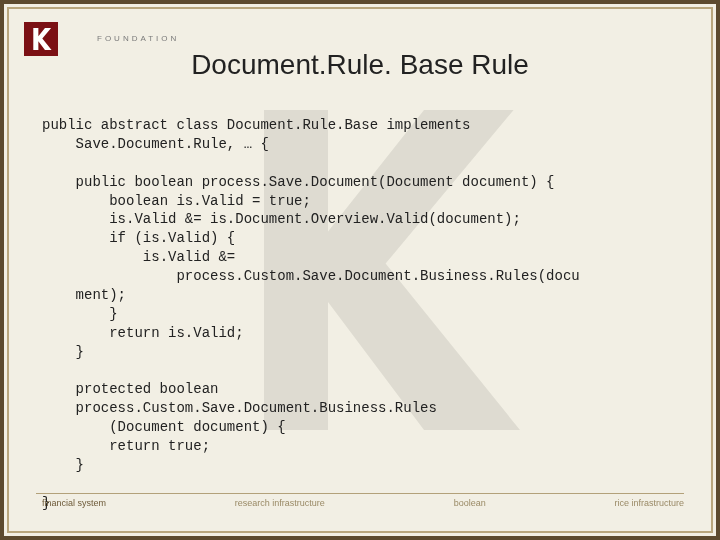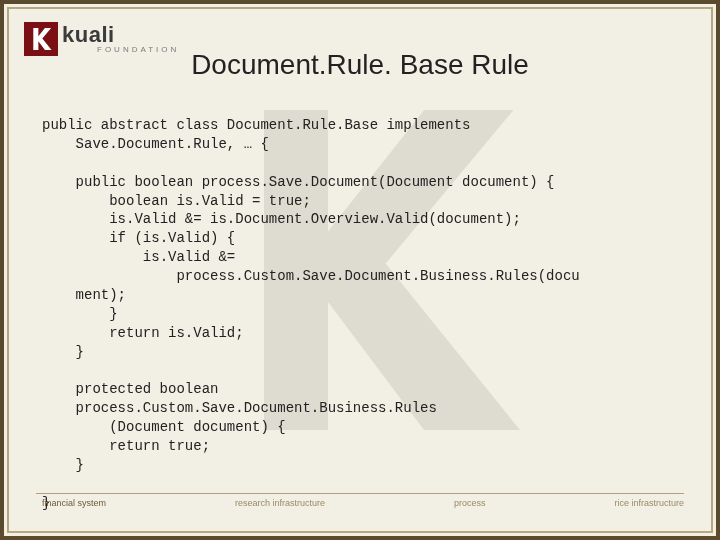--- a/index.html
+++ b/index.html
@@ -129,21 +129,20 @@
 
   <div class="content">
 
     <div class="logo">
       <div class="logo-mark">
         <svg width="22" height="22" viewBox="0 0 100 100">
           <path d="M15 0 H38 V38 L68 0 H96 L56 48 L98 100 H68 L38 60 V100 H15 Z" fill="#fff"></path>
         </svg>
       </div>
       <div class="logo-text">
-        <span class="brand">kuali</span>
         <span class="sub">FOUNDATION</span>
       </div>
     </div>
 
     <div class="title">
       <span>Document.Rule. Base Rule</span><br>
     </div>
 
     <div class="code">public abstract class Document.Rule.Base implements
     Save.Document.Rule, … {
@@ -163,18 +162,18 @@
     process.Custom.Save.Document.Business.Rules
         (Document document) {
         return true;
     }
 
 }</div>
 
     <div class="footer">
       <span class="strong">financial system</span>
       <span>research infrastructure</span>
-      <span>process</span>
+      <span>boolean</span>
       <span>rice infrastructure</span>
     </div>
 
   </div>
 </div>
 
 </body></html>

